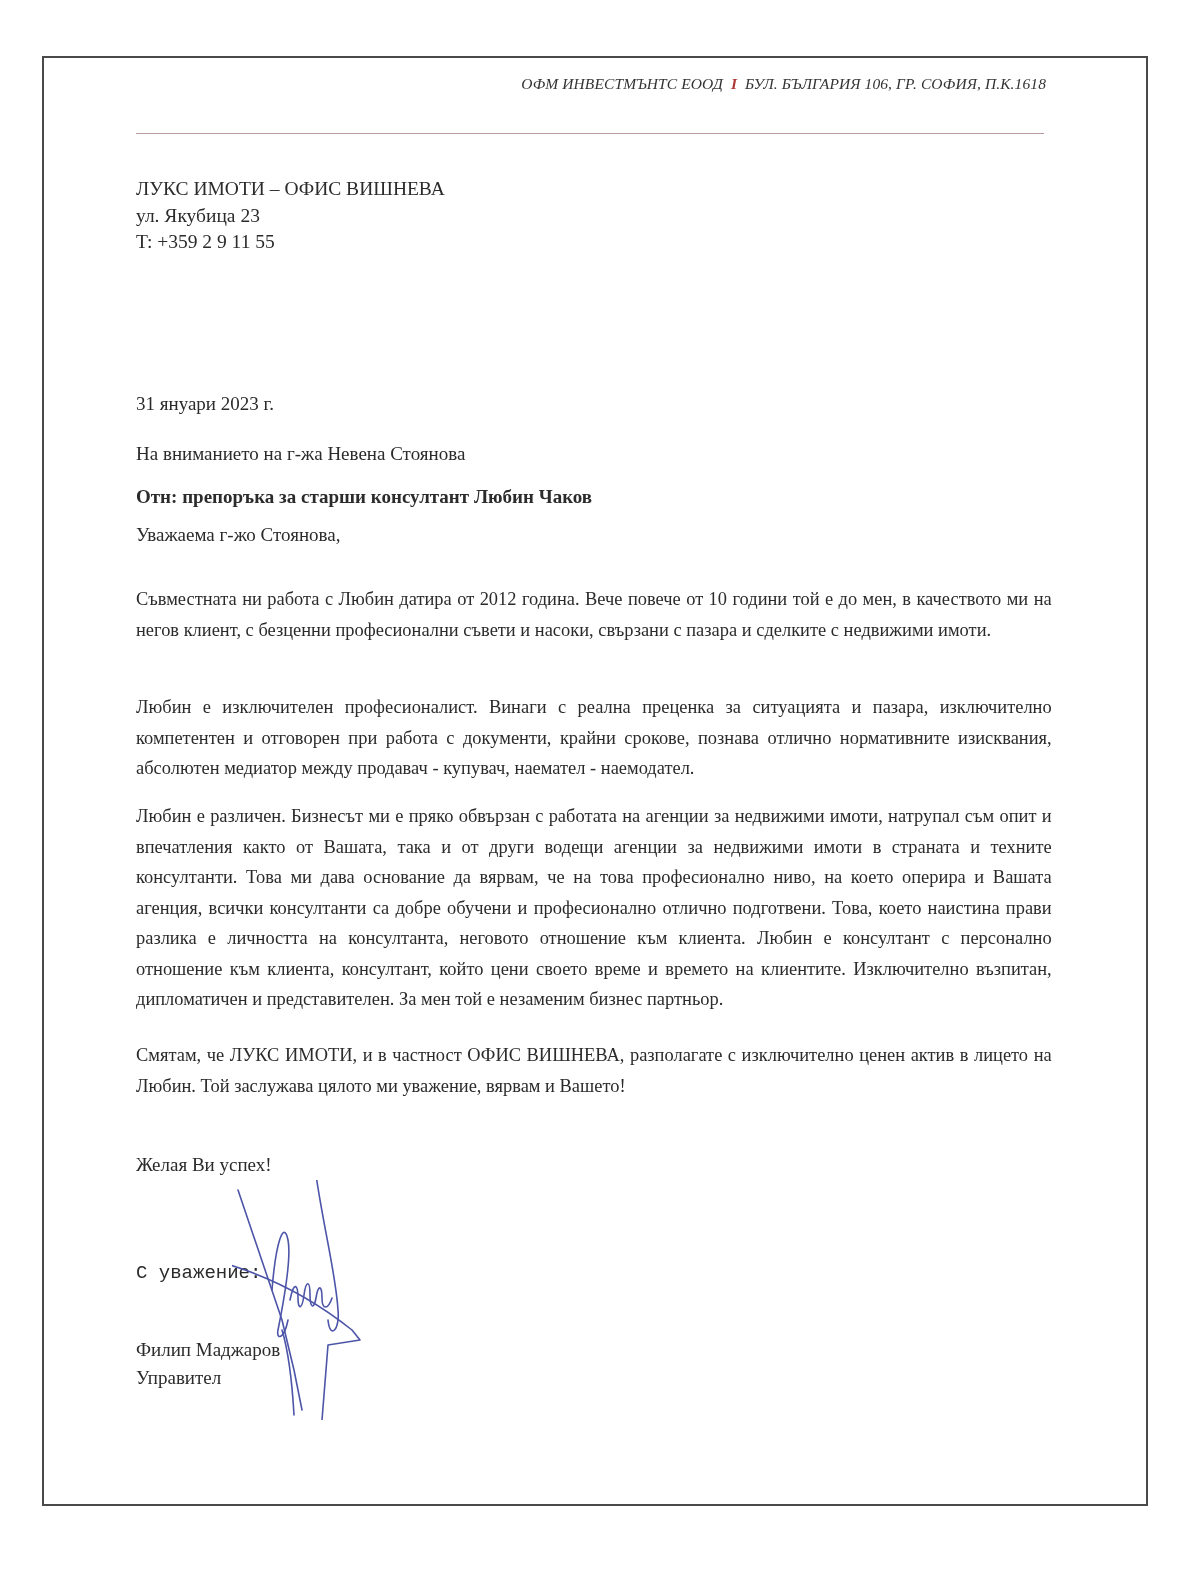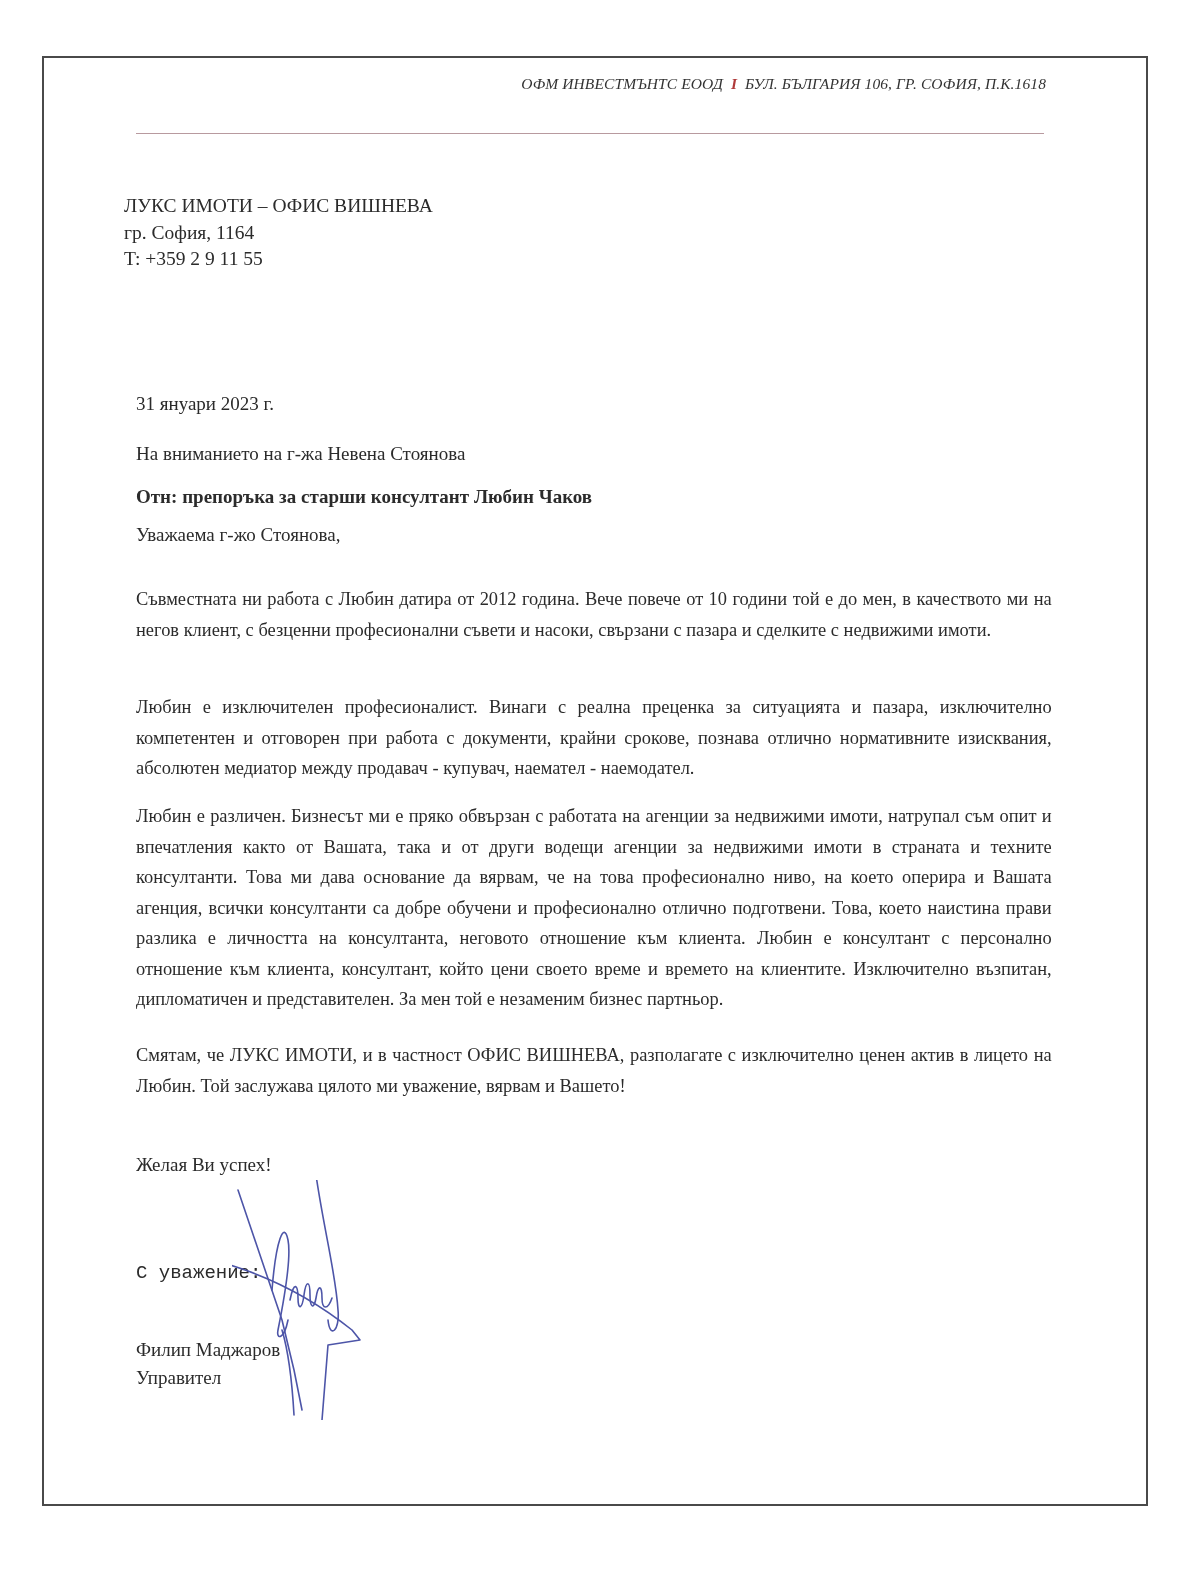--- a/index.html
+++ b/index.html
@@ -12,21 +12,21 @@
     position:absolute; left:42px; top:56px; width:1106px; height:1450px;
     border:2px solid #4a4a4a; box-sizing:border-box;
   }
   .header-line {
     position:absolute; right:148px; top:75px; font-size:15.5px; letter-spacing:0.1px; white-space:nowrap; color:#333;font-style:italic;
   }
   .header-sep { color:#b03a3a; font-weight:bold; margin:0 4px; }
   .rule {
     position:absolute; left:136px; top:133px; width:908px; height:1px; background:#b89a9f;
   }
-  .addr { position:absolute; left:124px; top:176px; font-size:19.5px; line-height:26.5px;margin-top:17px; }
+  .addr { position:absolute; left:136px; top:176px; font-size:19.5px; line-height:26.5px; }
   .addr .link { color:#a0434a; }
   .p { position:absolute; left:136px; font-size:19px; }
   .body-par {
     position:absolute; left:136px; width:916px; font-size:19px; line-height:30.5px; text-align:justify;
     transform:scaleX(0.97); transform-origin:left top; width:944px;
   }
   .bold { font-weight:bold; }
   .signature { position:absolute; left:232px; top:1180px; width:140px; height:240px; }
 </style>
 </head>
@@ -36,21 +36,21 @@
 
 <div class="header-line">
   <span>ОФМ ИНВЕСТМЪНТС ЕООД</span>
   <span class="header-sep">I</span>
   <span>БУЛ. БЪЛГАРИЯ 106, ГР. СОФИЯ, П.К.1618</span>
 </div>
 <div class="rule"></div>
 
 <div class="addr">
   <div>ЛУКС ИМОТИ – ОФИС ВИШНЕВА</div>
-  <div>гр. София, 1164</div>
+  <div>ул. Якубица 23</div>
   <div>T: +359 2 9 11 55</div>
 </div>
 
 <div class="p" style="top:393px;">31 януари 2023 г.</div>
 <div class="p" style="top:443px;">На вниманието на г-жа Невена Стоянова</div>
 <div class="p bold" style="top:486px;">Отн: препоръка за старши консултант Любин Чаков</div>
 <div class="p" style="top:524px;">Уважаема г-жо Стоянова,</div>
 
 <div class="body-par" style="top:584px;">Съвместната ни работа с Любин датира от 2012 година. Вече повече от 10 години той е до мен, в качеството ми на негов клиент, с безценни професионални съвети и насоки, свързани с пазара и сделките с недвижими имоти.</div>
 <div class="body-par" style="top:692px;">Любин е изключителен професионалист. Винаги с реална преценка за ситуацията и пазара, изключително компетентен и отговорен при работа с документи, крайни срокове, познава отлично нормативните изисквания, абсолютен медиатор между продавач - купувач, наемател - наемодател.</div>

